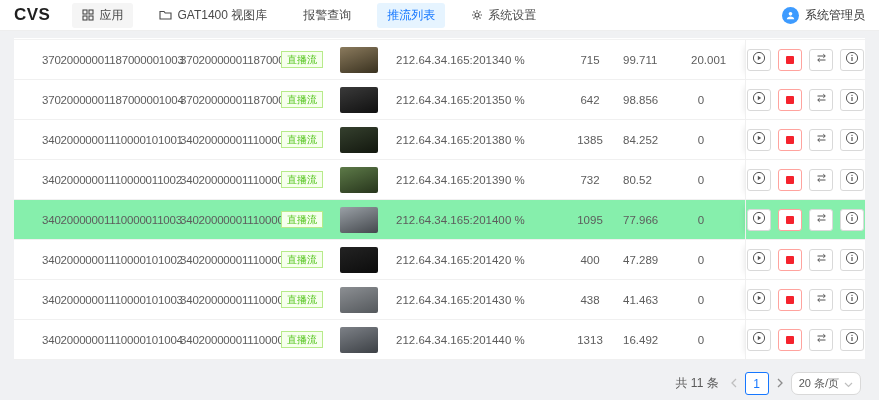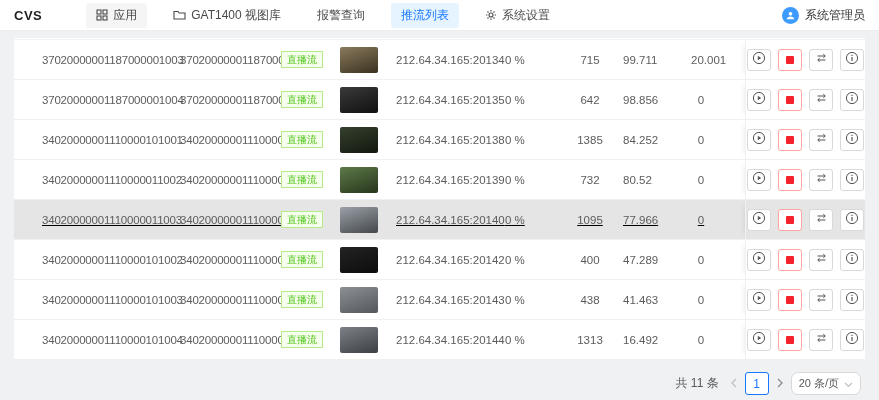--- a/index.html
+++ b/index.html
@@ -2,36 +2,36 @@
 <html><head>
 <meta charset="utf-8">
 <style>
   * { margin:0; padding:0; box-sizing:border-box; }
   html,body { width:879px; height:400px; overflow:hidden; background:#f0f1f3;
     font-family:"Liberation Sans","DejaVu Sans",sans-serif; }
 
   
   .topbar { position:absolute; left:0; top:0; width:879px; height:31px; background:#fff;
     border-bottom:1px solid #eeeeee; display:flex; align-items:center; padding:0 14px; }
-  .logo { font-size:13px; font-weight:bold; color:#1f1f1f; margin-right:44px; letter-spacing:.5px; }
+  .logo { font-size:17px; font-weight:bold; color:#1f1f1f; margin-right:22px; letter-spacing:.5px; }
   .nav { display:flex; align-items:center; gap:16px; flex:1; }
   .nav-item { display:flex; align-items:center; gap:5px; font-size:12px; color:#4a4a4a;
     padding:4px 10px; border-radius:3px; cursor:pointer; white-space:nowrap; }
   .nav-item.hovered { background:#f5f5f5; }
   .nav-item.active { background:#e6f4ff; color:#1677ff; }
   .nav-item svg { display:block; }
   .user { display:flex; align-items:center; gap:6px; font-size:12px; color:#333; }
   .avatar { width:17px; height:17px; border-radius:50%; background:#3d9bff; display:flex;
     align-items:center; justify-content:center; }
 
   
   .card { position:absolute; left:14px; top:38px; width:851px; height:320px; background:#fff; }
   .row-sliver { height:2px; border-bottom:1px solid #f2f2f2; }
   .row { display:flex; height:40px; border-bottom:1px solid #f0f0f0; background:#fff; }
-  .row.highlighted { background:#e5e5e5;text-decoration:underline; }
+  .row.highlighted { background:#86efac; }
   .cells { width:731px; display:grid; align-items:center;
     grid-template-columns:138px 101px 59px 56px 109px 52px 66px 68px 1fr;
     padding-left:28px; font-size:11.5px; color:#5c5c5c; }
   .c-id { letter-spacing:-0.2px; }
   .c-count { text-align:center; }
   .c-extra { text-align:center; padding-right:34px; }
   .badge { display:inline-block; font-size:10px; color:#52c41a; background:#f6ffed;
     border:1px solid #b7eb8a; border-radius:0; padding:1px 5px; line-height:13px; }
   .thumb { width:38px; height:26px; border-radius:2px; }
   .actions { width:120px; display:flex; align-items:center; justify-content:center; gap:7px;

